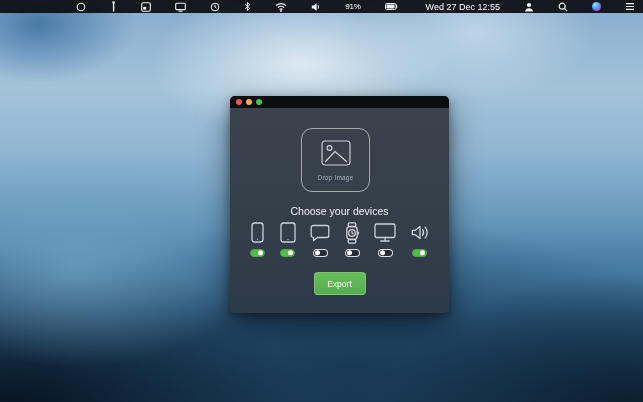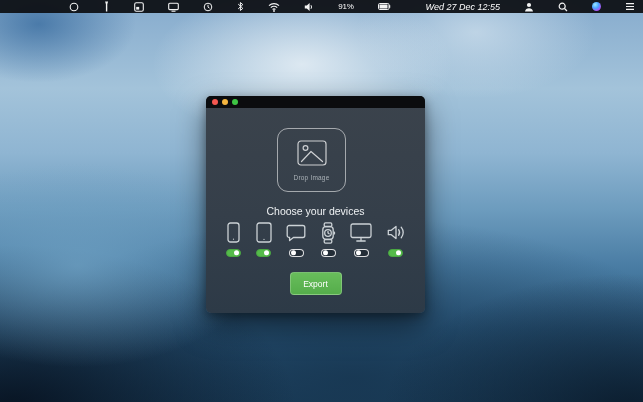--- a/index.html
+++ b/index.html
@@ -25,27 +25,27 @@
     position:absolute; top:0; left:0; right:0; height:13px;
     background:rgba(16,19,24,0.96); color:#fff;
     display:flex; align-items:center; padding:0 8px; font-size:9px;
   }
   .menubar svg { display:block; }
   .mb-left { display:flex; align-items:center; gap:11px; }
   .mb-appname { font-weight:bold; }
   .mb-right { margin-left:auto; display:flex; align-items:center; gap:24px; }
   .mb-right .ico { display:flex; align-items:center; opacity:.95; }
   .batt-pct { font-size:8px; letter-spacing:-.2px; }
-  .datetime { font-size:9px; margin-left:11px;font-style:italic; }
+  .datetime { font-size:9px; margin-left:4px; }
   .siri-orb { width:9px; height:9px; border-radius:50%;
     background:radial-gradient(circle at 35% 30%, #9be7ff 0%, #4aa6ff 40%, #b14bf4 75%, #2b3a8f 100%); }
 
   
   .window {
-    position:absolute; left:206px; top:96px; width:219px; height:217px;
+    position:absolute; left:230px; top:96px; width:219px; height:217px;
     border-radius:5px; overflow:hidden;
     background:linear-gradient(180deg,#3b434c 0%, #353f4a 55%, #2d3a47 100%);
     box-shadow:0 12px 30px rgba(0,0,0,.5), 0 3px 10px rgba(0,0,0,.35);
   }
   .titlebar { height:12px; background:#0b0c0e; display:flex; align-items:center; padding-left:6px; gap:4px; }
   .tl { width:6px; height:6px; border-radius:50%; }
   .tl-close { background:#f55750; }
   .tl-min   { background:#f5b53f; }
   .tl-zoom  { background:#3ec544; }
 

